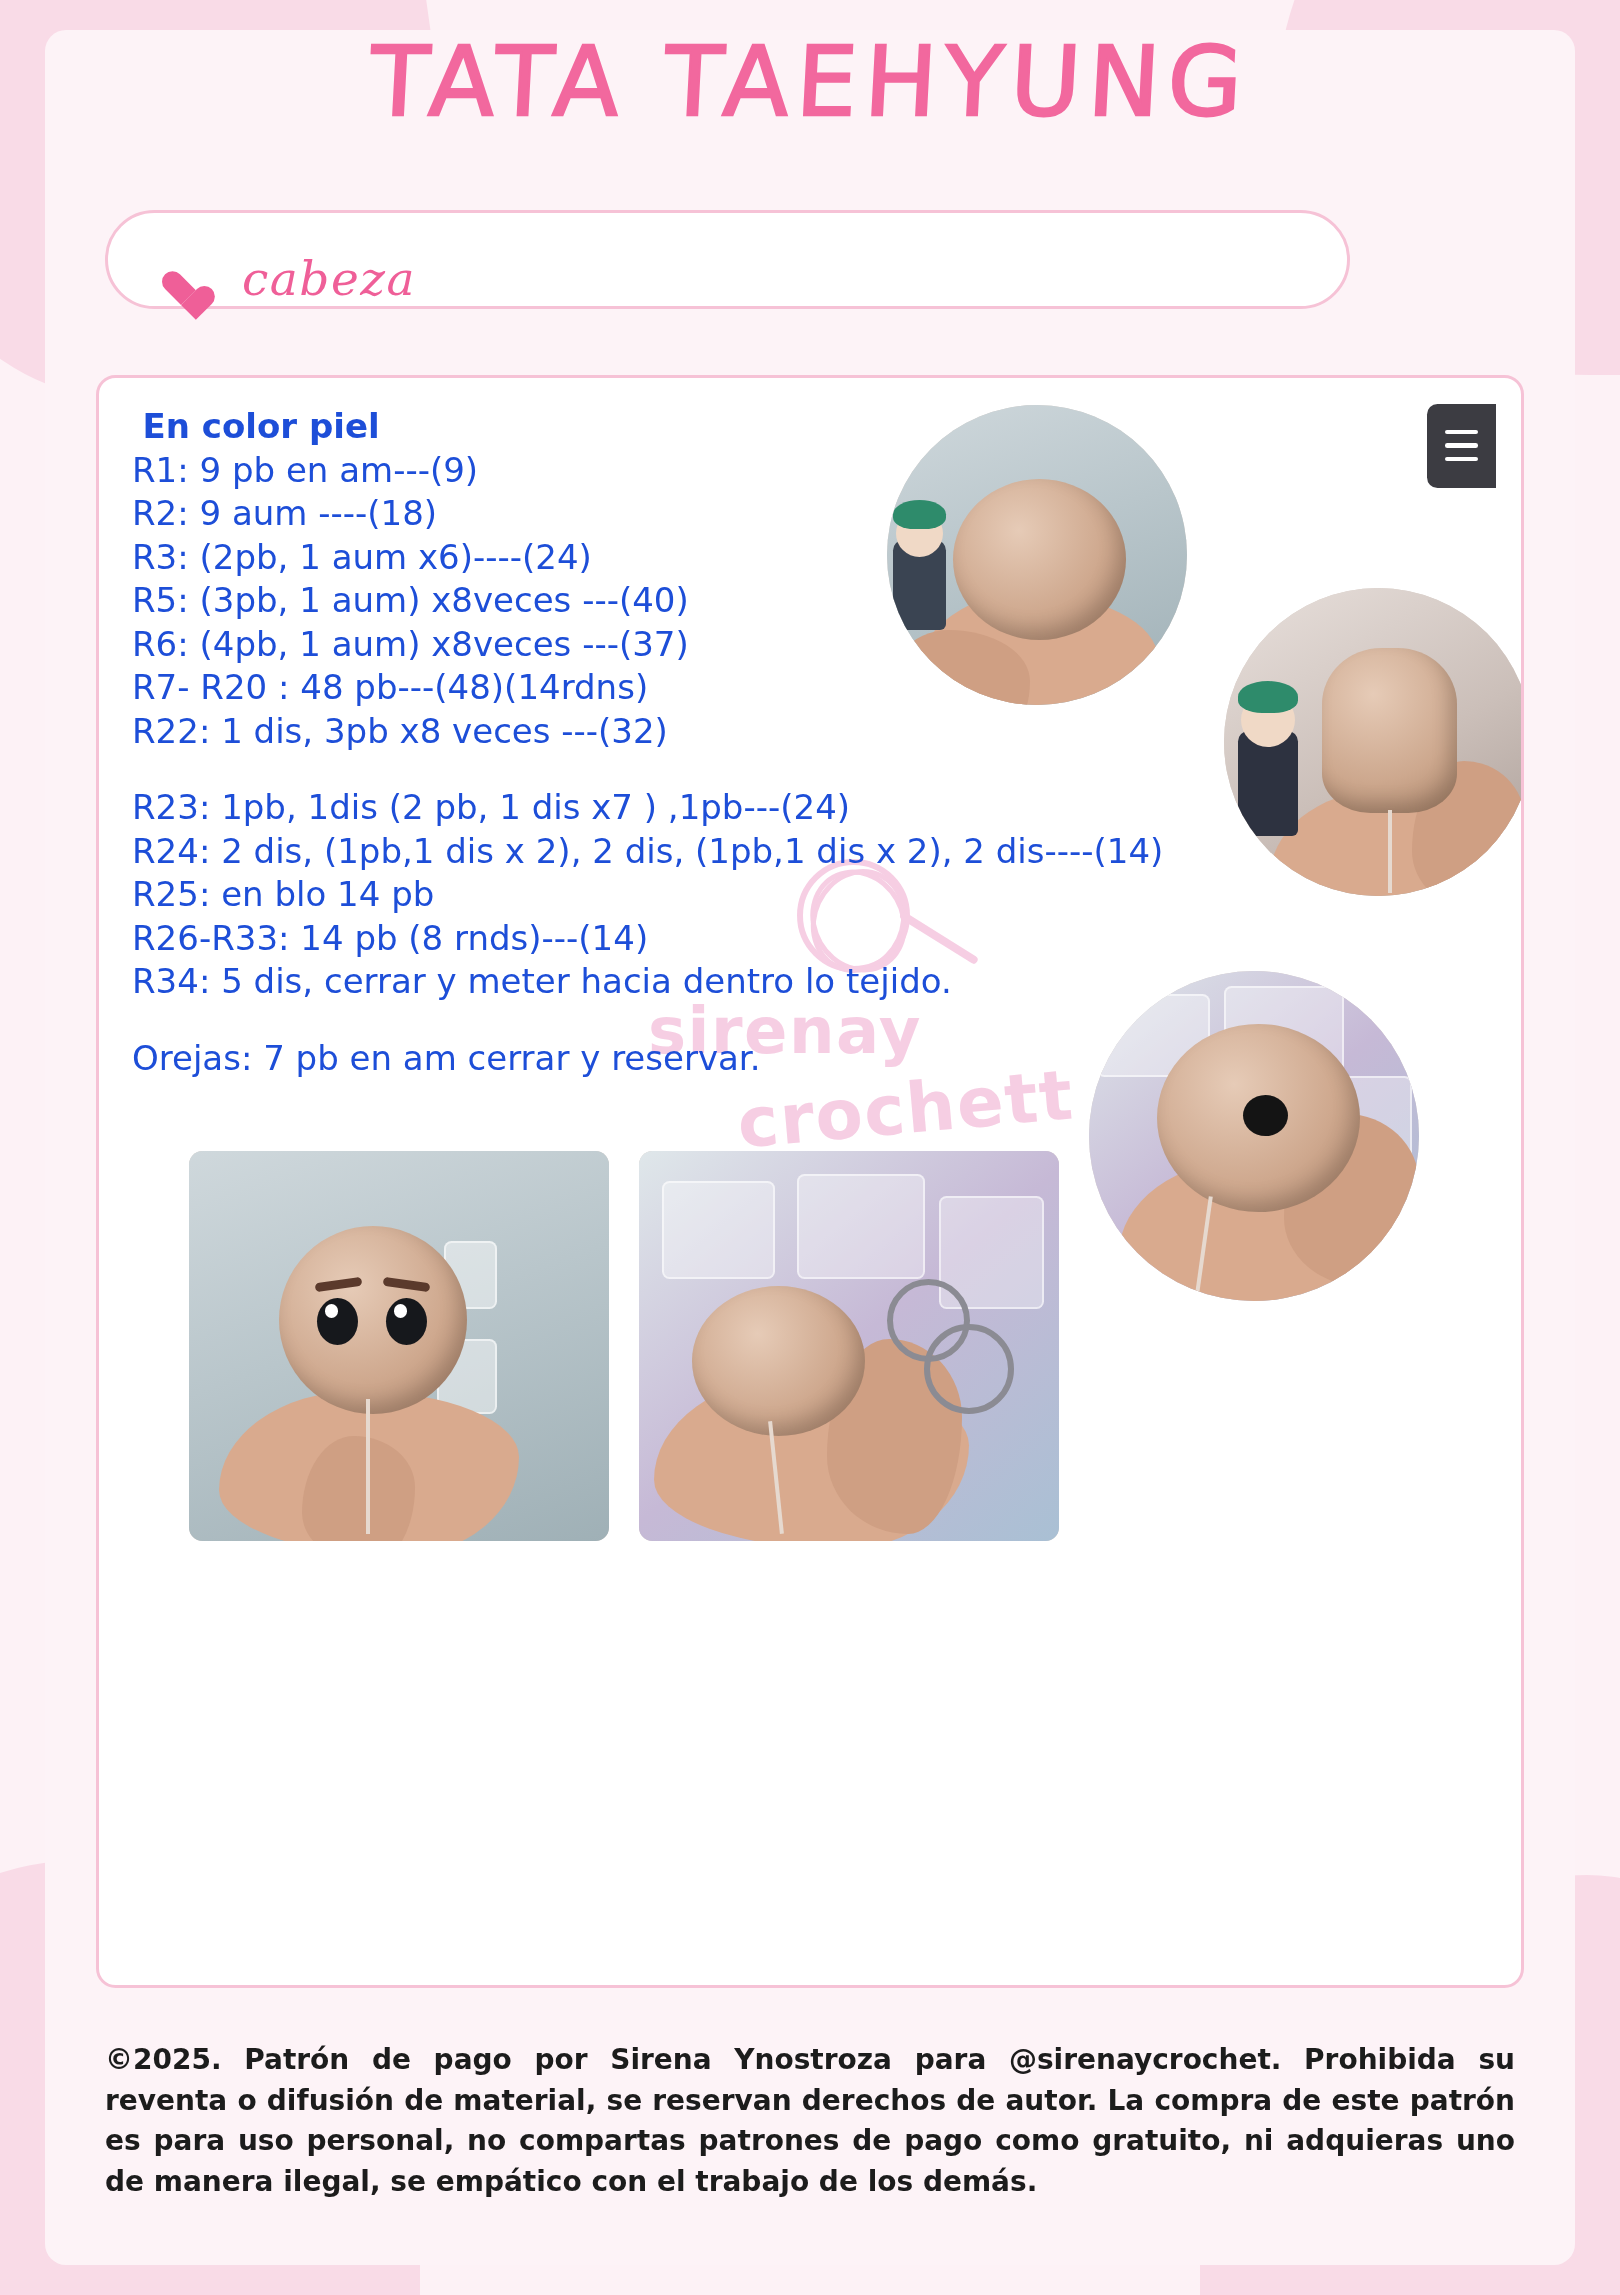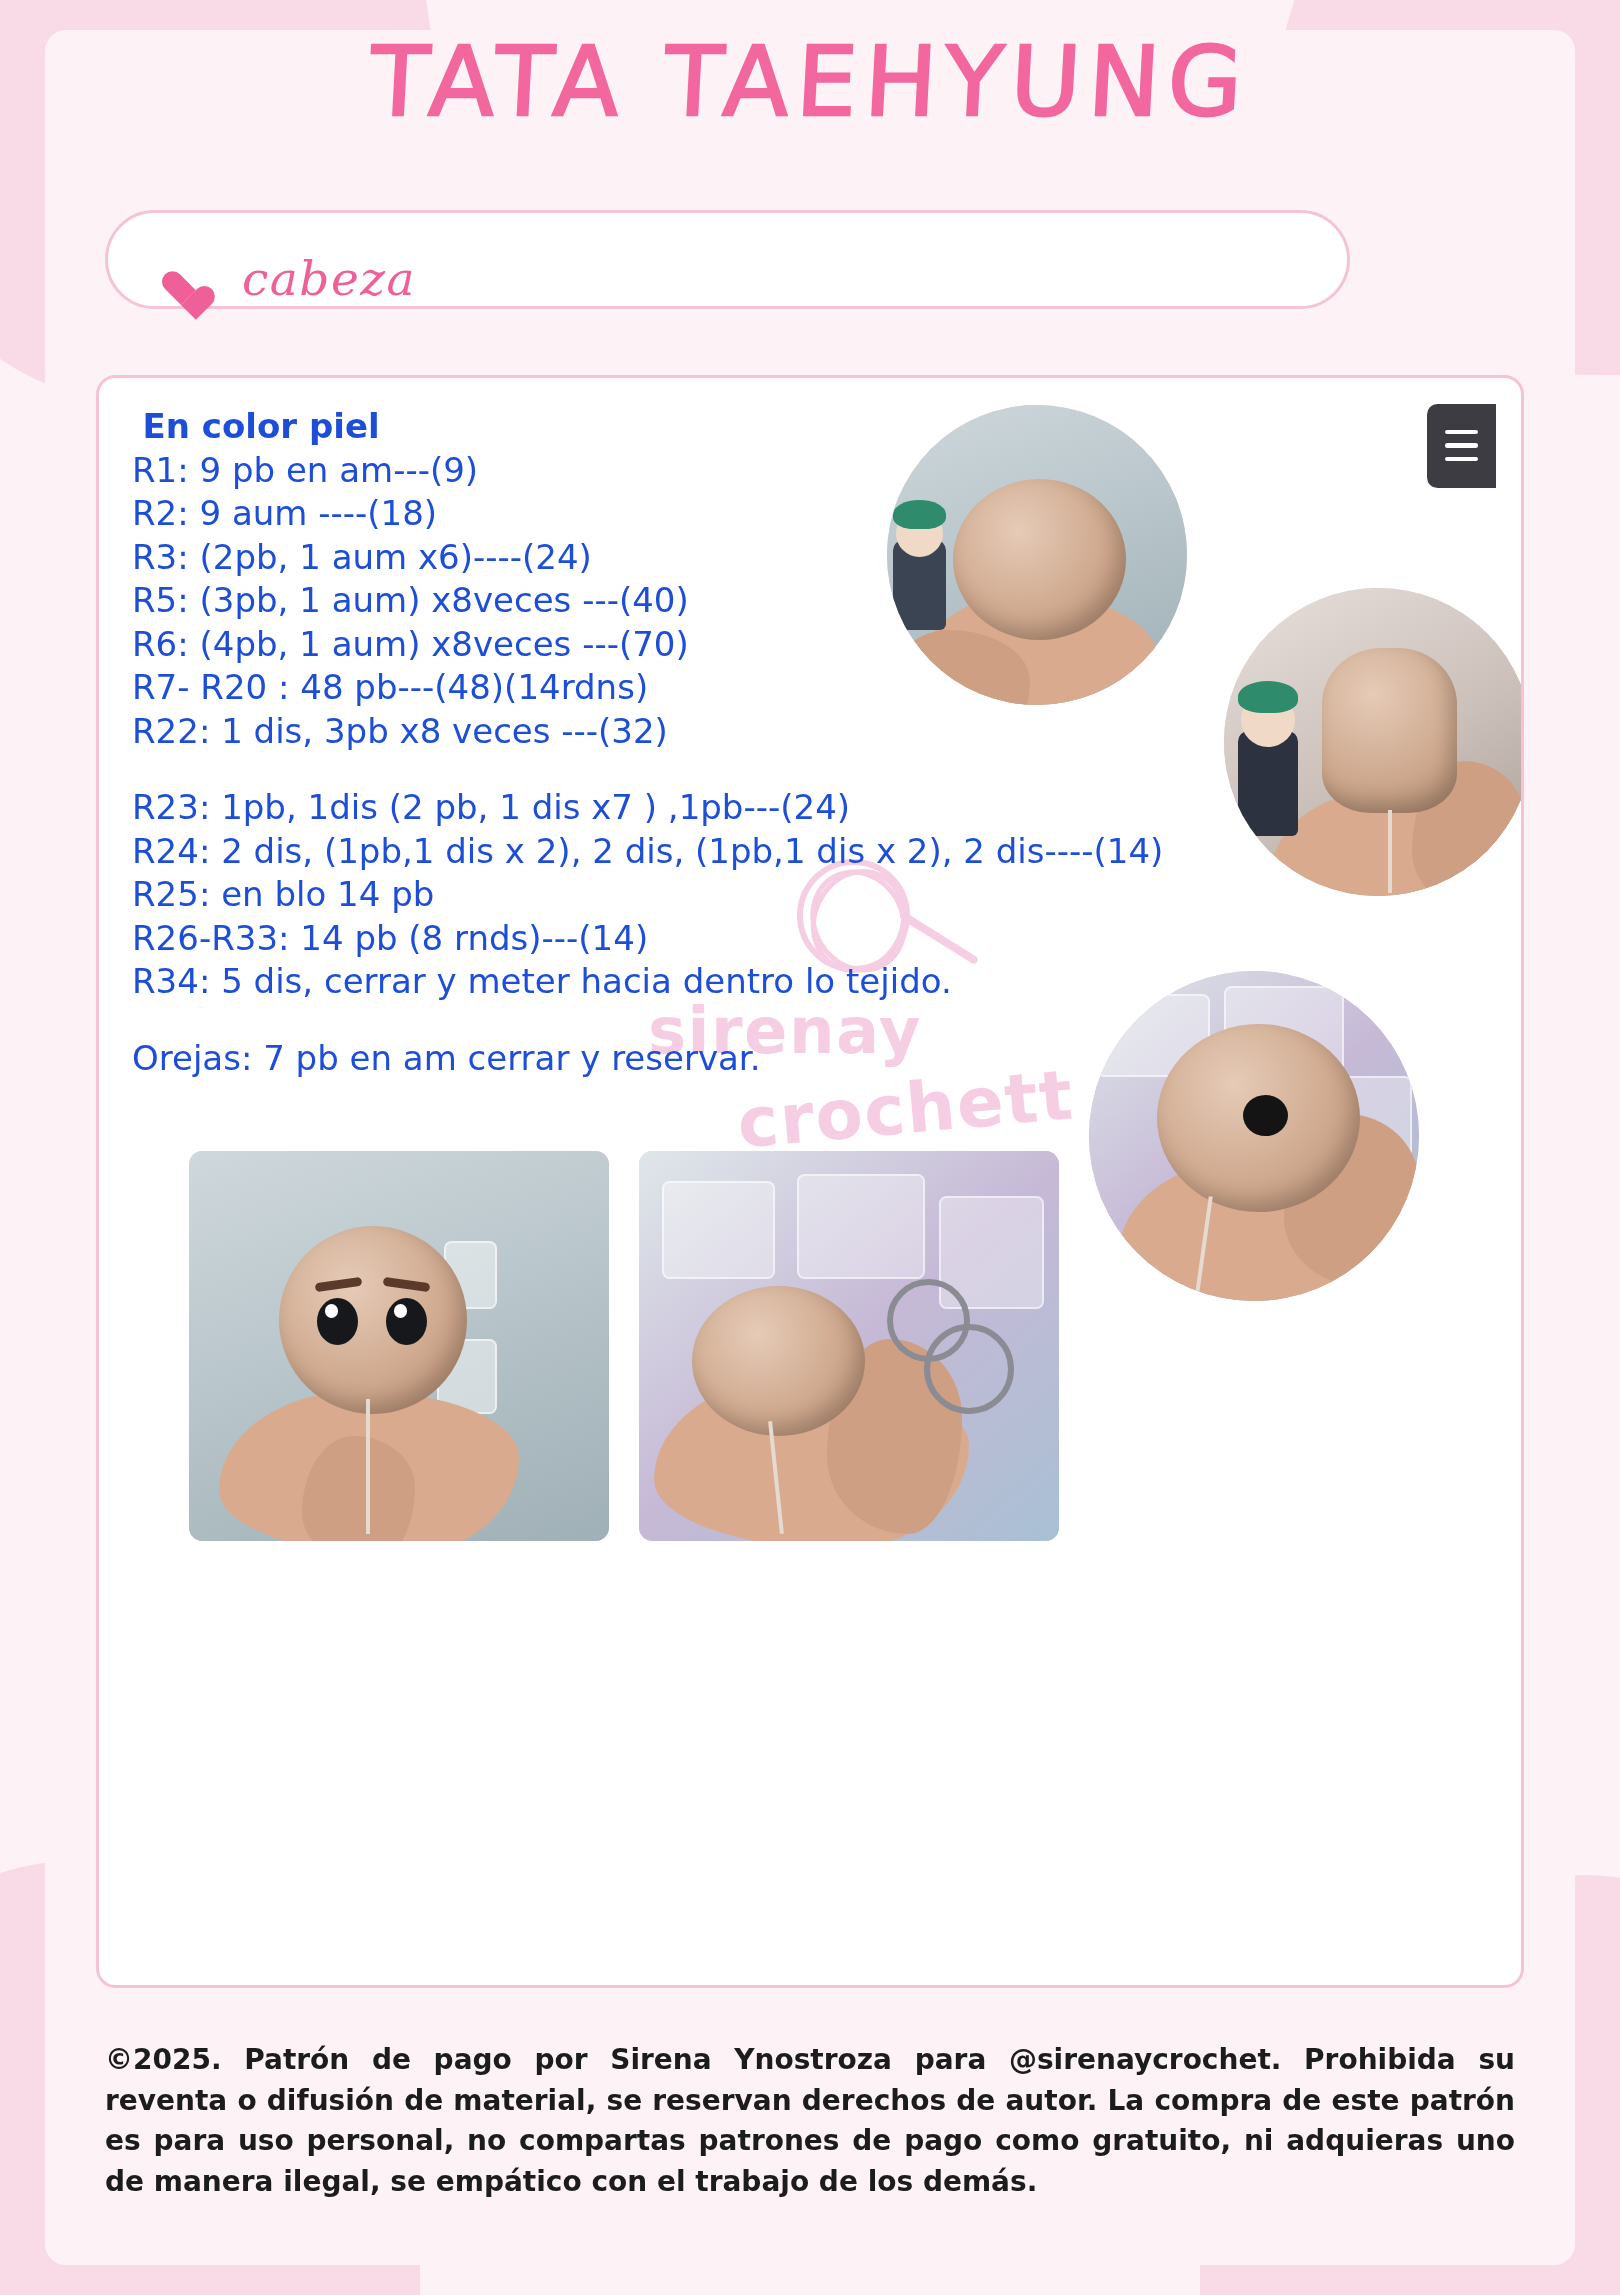--- a/index.html
+++ b/index.html
@@ -319,21 +319,21 @@
         <span></span>
         <span></span>
     </div>
 
     <div class="textblock">
       <div class="bold line">En color piel</div>
       <div class="line">R1: 9 pb en am---(9)</div>
       <div class="line">R2: 9 aum ----(18)</div>
       <div class="line">R3: (2pb, 1 aum x6)----(24)</div>
       <div class="line">R5: (3pb, 1 aum) x8veces ---(40)</div>
-      <div class="line">R6: (4pb, 1 aum) x8veces ---(70)</div>
+      <div class="line">R6: (4pb, 1 aum) x8veces ---(37)</div>
       <div class="line">R7- R20 : 48 pb---(48)(14rdns)</div>
       <div class="line">R22: 1 dis, 3pb x8 veces ---(32)</div>
       <div class="spacer"></div>
       <div class="line">R23: 1pb, 1dis (2 pb, 1 dis x7 ) ,1pb---(24)</div>
       <div class="line">R24: 2 dis, (1pb,1 dis x 2), 2 dis, (1pb,1 dis x 2), 2 dis----(14)</div>
       <div class="line">R25: en blo 14 pb</div>
       <div class="line">R26-R33: 14 pb (8 rnds)---(14)</div>
       <div class="line">R34: 5 dis, cerrar y meter hacia dentro lo tejido.</div>
       <div class="spacer"></div>
       <div class="line">Orejas: 7 pb en am cerrar y reservar.</div>

